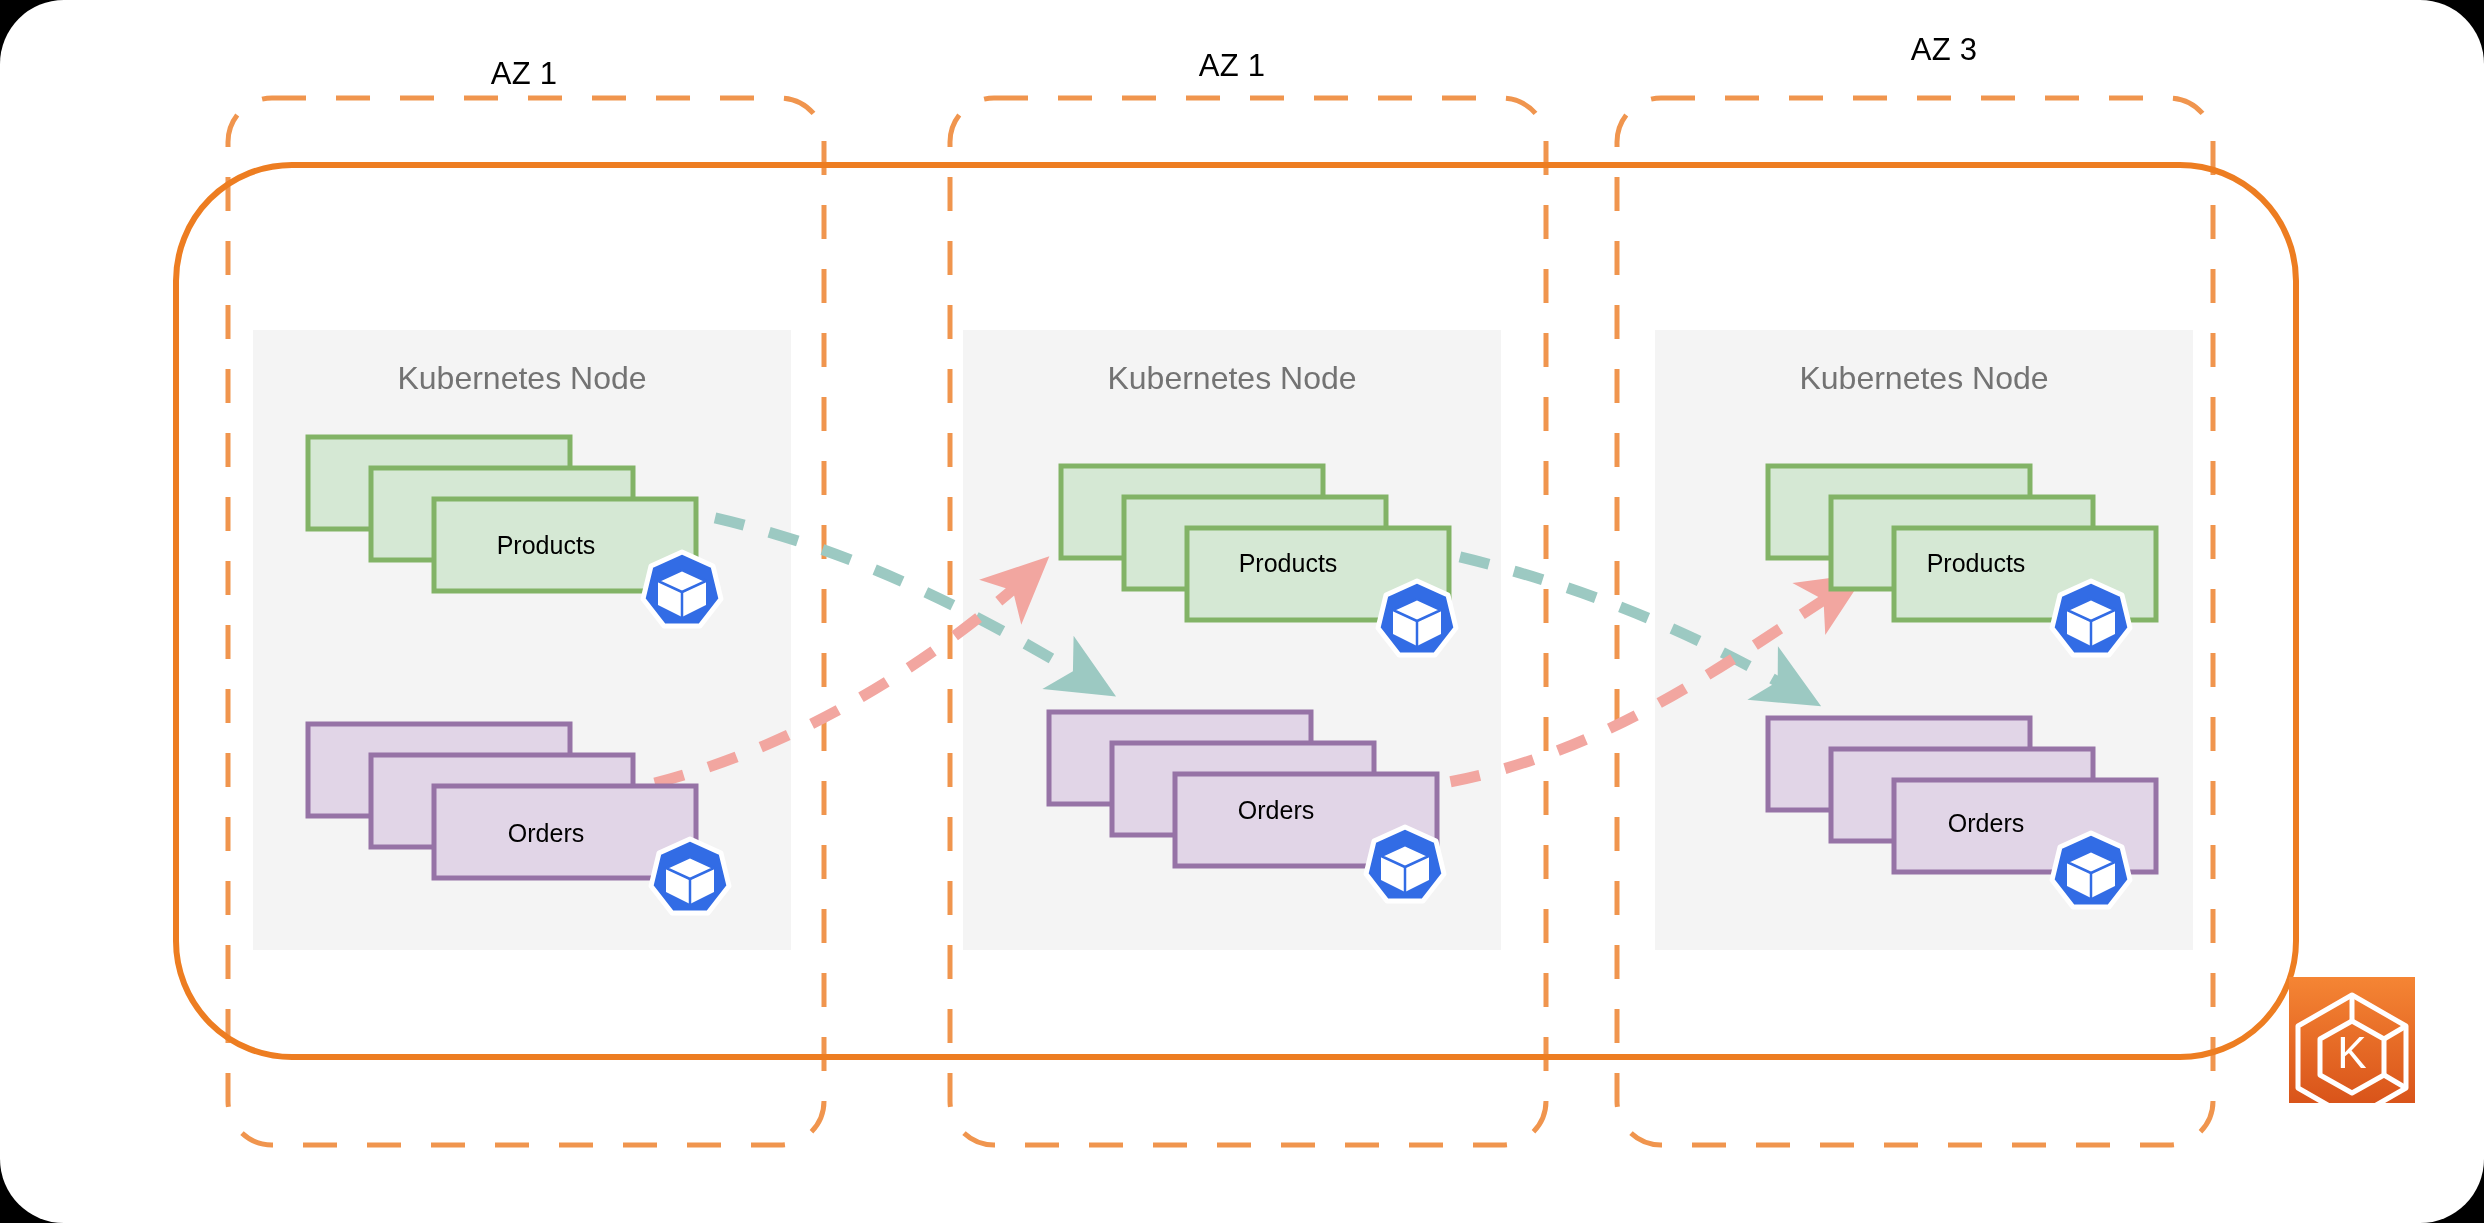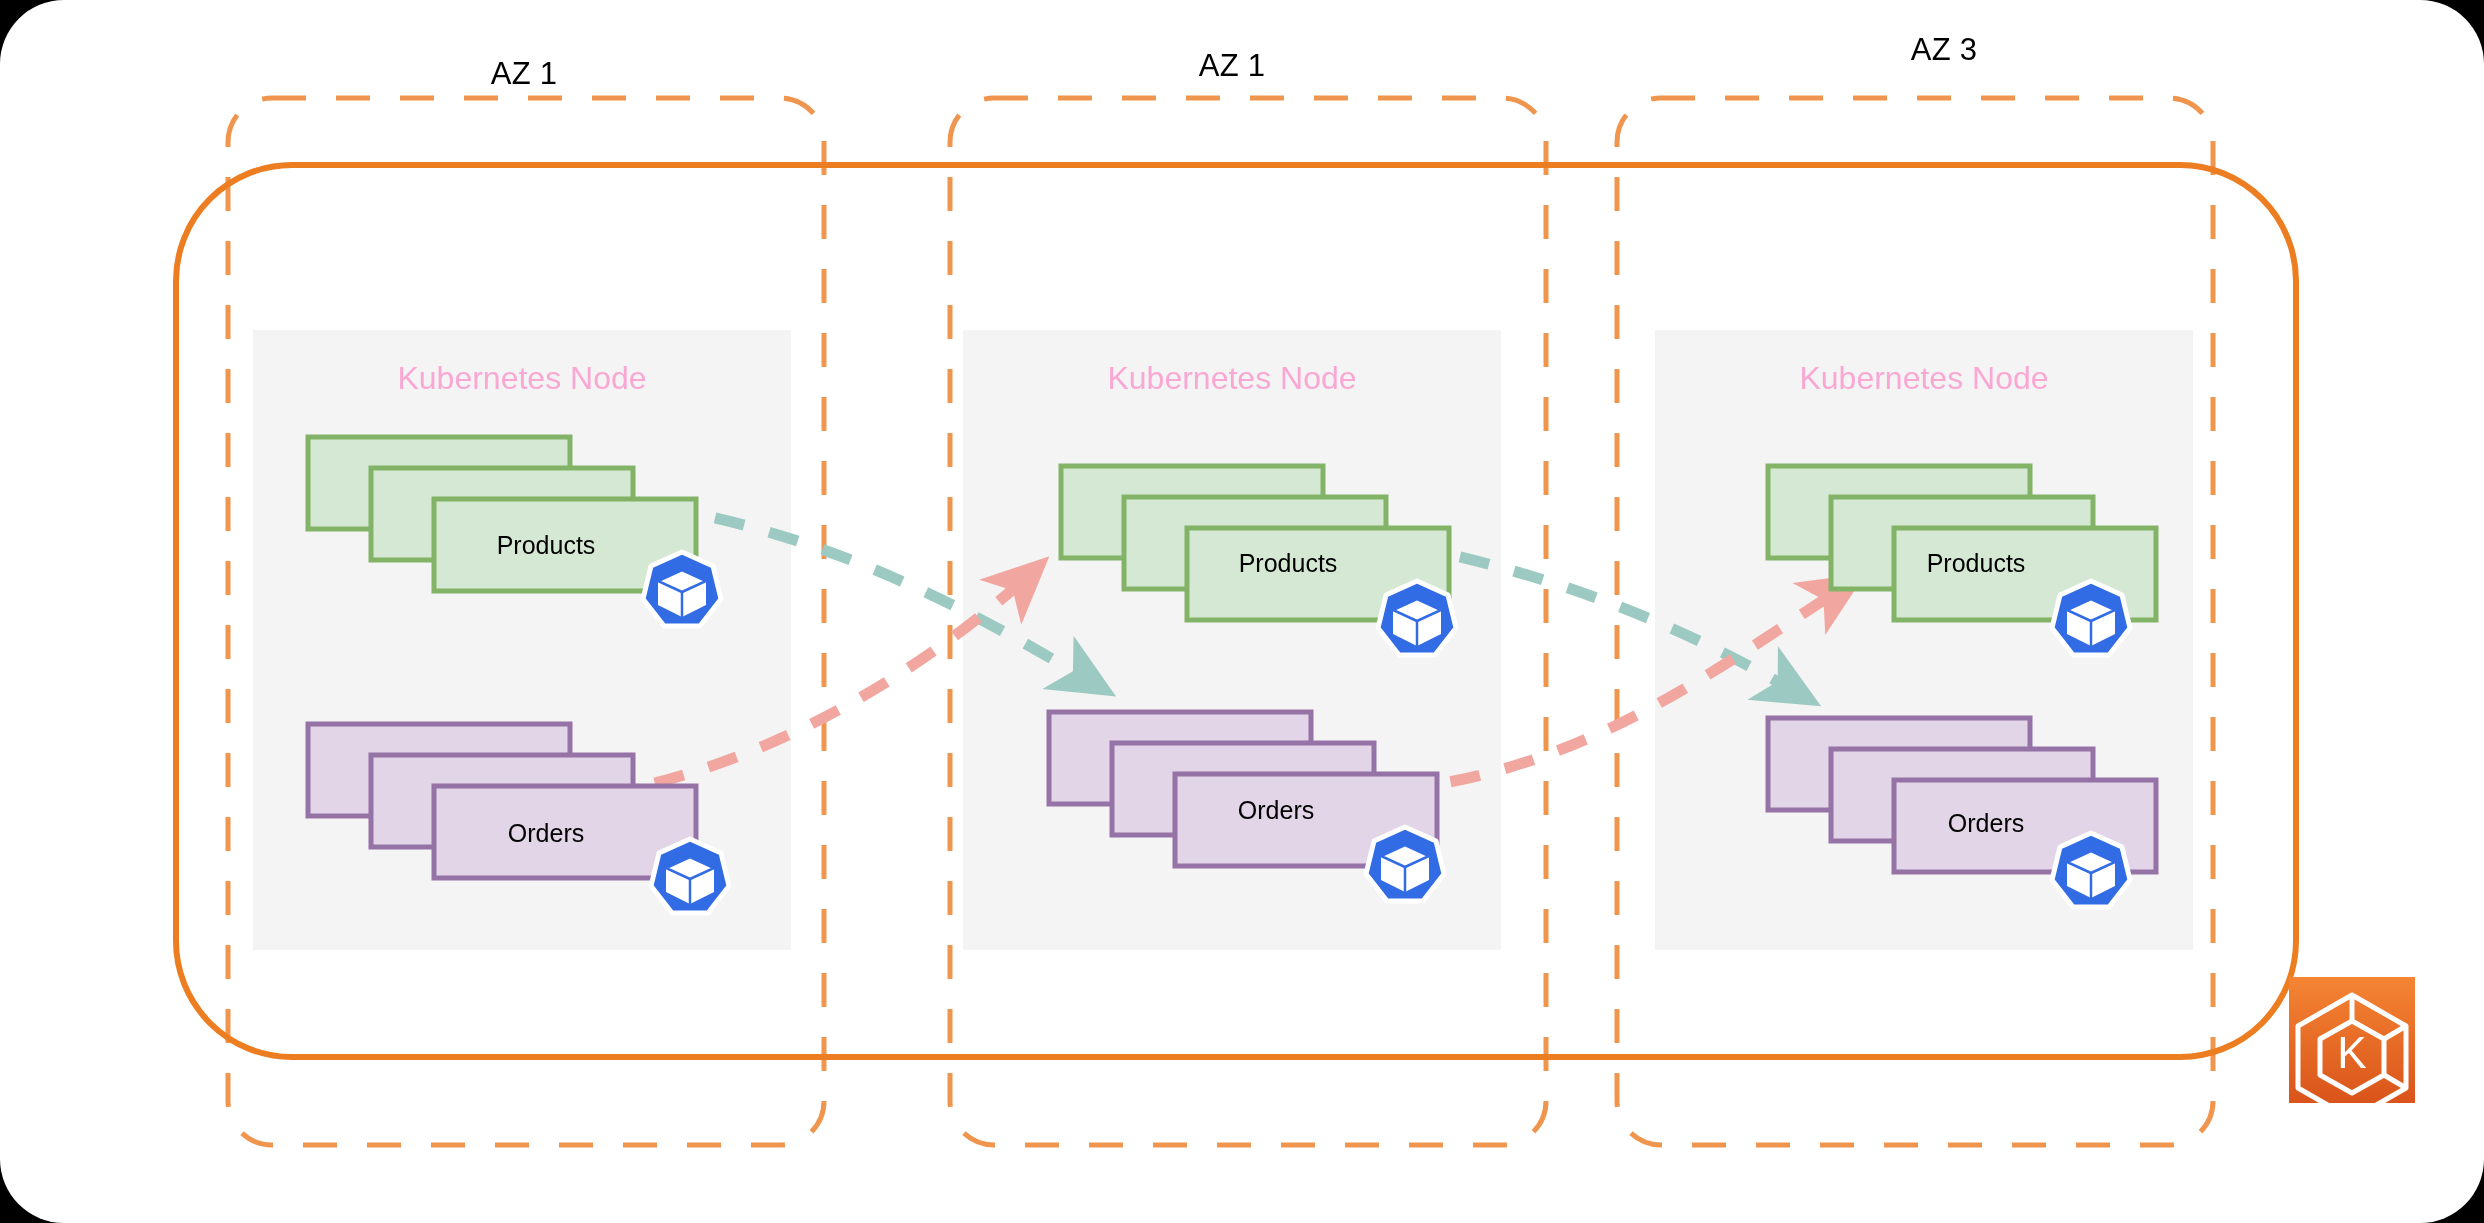--- a/index.html
+++ b/index.html
@@ -11,21 +11,21 @@
   
   #card{position:absolute;left:0;top:0;width:2484px;height:1223px;
         background:#ffffff;border-radius:64px;}
 
   
   #art{position:absolute;left:0;top:0;width:2484px;height:1223px;}
 
   
   .az-label{position:absolute;color:#000;font-size:31px;letter-spacing:.2px;
             white-space:nowrap;transform:translateX(-50%);}
-  .node-title{position:absolute;color:#f9a8d4;font-size:32px;white-space:nowrap;
+  .node-title{position:absolute;color:#737373;font-size:32px;white-space:nowrap;
               transform:translateX(-50%);}
   .pod-label{position:absolute;color:#000;font-size:25px;white-space:nowrap;
              transform:translate(-50%,-50%);}
 </style>
 </head>
 <body>
 
 <div id="stage">
   <div id="card"></div>
 

